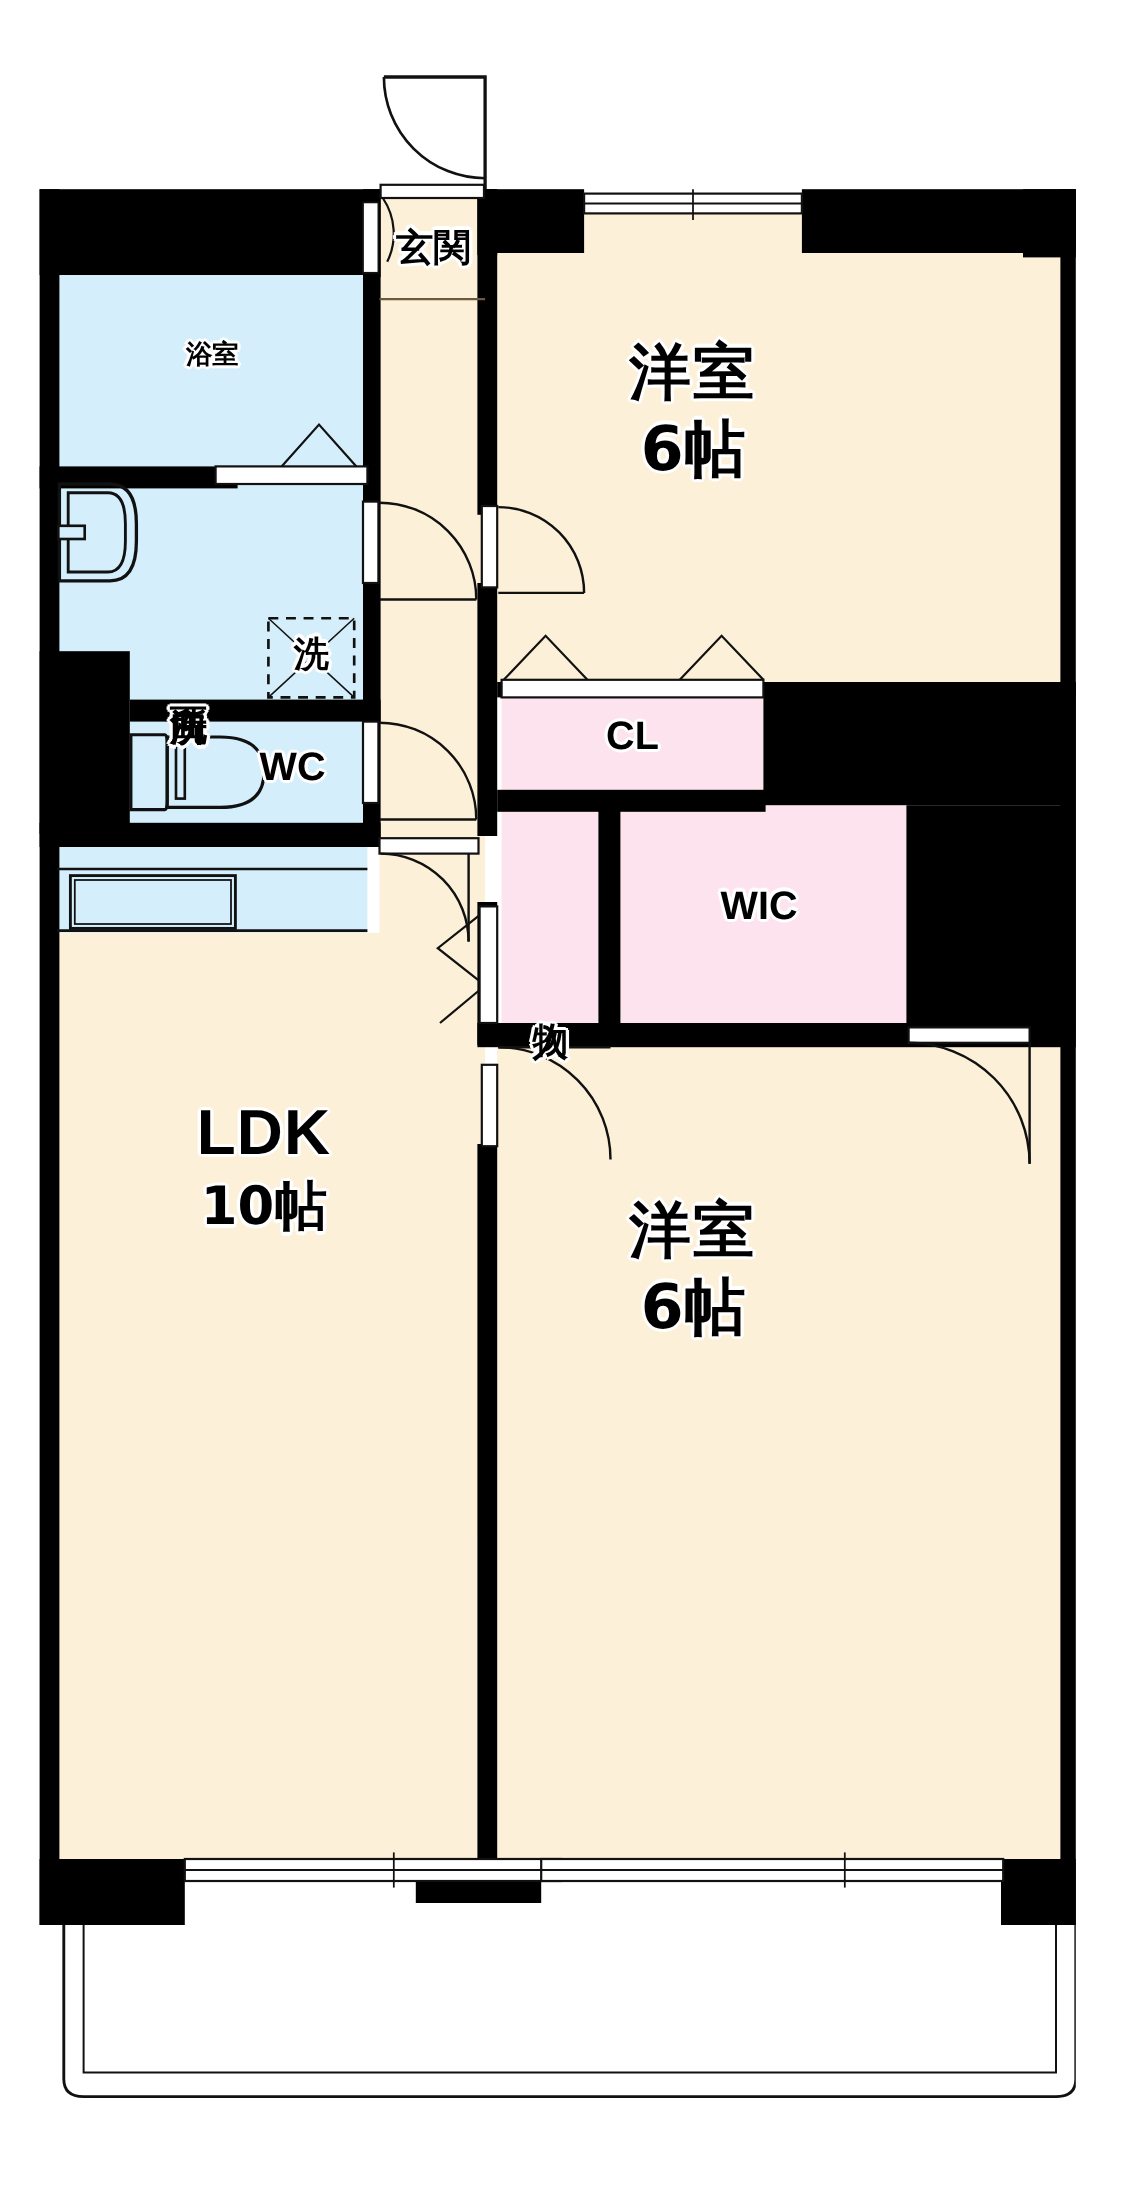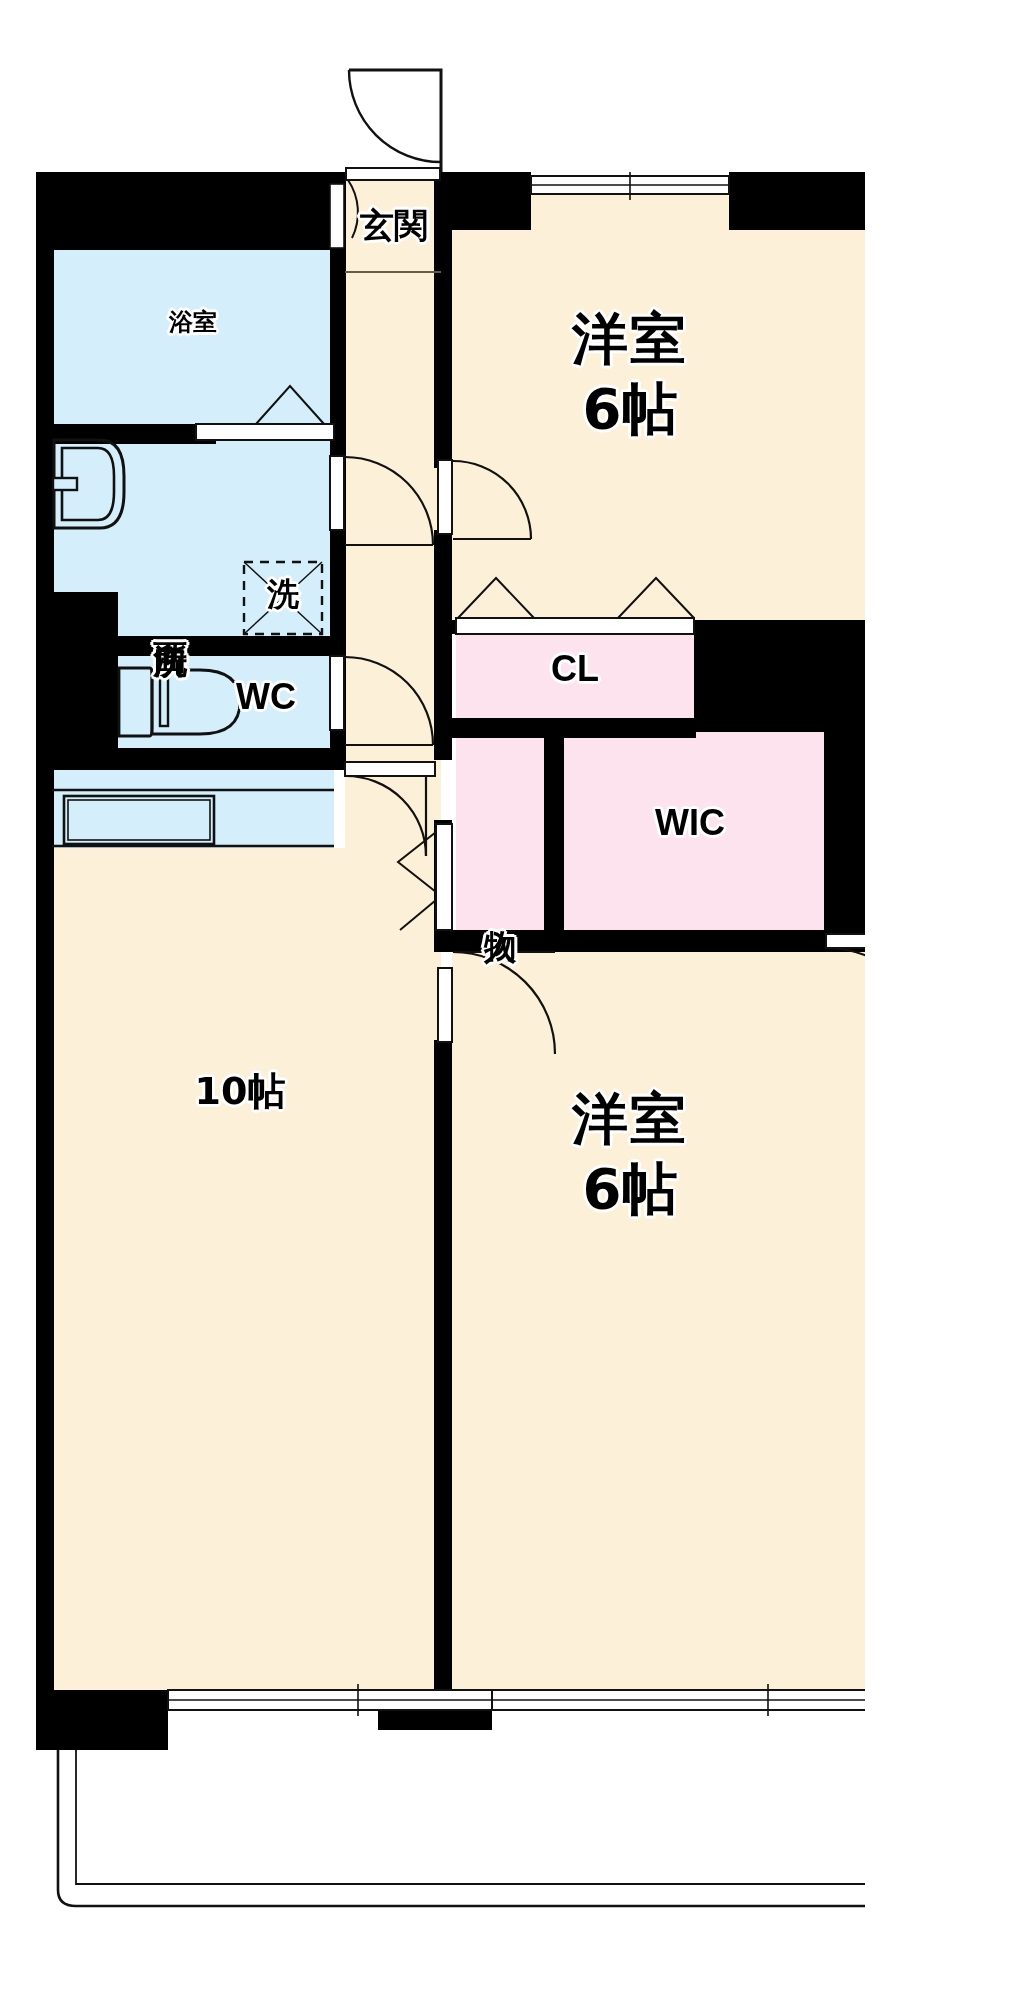--- a/index.html
+++ b/index.html
@@ -1,17 +1,17 @@
 <!DOCTYPE html>
 <html><head>
 <meta charset="utf-8">
 <style>
   html,body{margin:0;padding:0;background:#ffffff;}
   body{font-family:"Liberation Sans","DejaVu Sans",sans-serif;}
-  #plan{position:relative;width:865px;height:2000px;background:#ffffff;overflow:hidden;}
+  #plan{position:relative;width:978px;height:2000px;background:#ffffff;overflow:hidden;}
   .abs{position:absolute;box-sizing:border-box;}
   
   .fl-tatami{background:#fdf0d8;}
   .fl-water{background:#d4eefb;}
   .fl-closet{background:#fce3ee;}
   .fl-white{background:#ffffff;}
   .wall{background:#000000;}
   
   .lbl{position:absolute;color:#000;font-weight:700;white-space:pre;text-align:center;
        text-shadow:
@@ -190,21 +190,22 @@
   <div class="lbl lbl-jp" style="left:100px;top:310px;width:186px;font-size:24px;">浴室</div>
 
   <div class="lbl lbl-jp" style="left:140px;top:470px;width:60px;font-size:34px;">
     <div style="writing-mode:vertical-rl;text-orientation:upright;height:150px;margin:0 auto;">洗面所</div>
   </div>
 
   <div class="lbl lbl-jp" style="left:258px;top:578px;width:50px;font-size:32px;">洗</div>
 
   <div class="lbl" style="left:216px;top:678px;width:100px;font-size:36px;">WC</div>
 
-  <div class="lbl lbl-jp" style="left:130px;top:1072px;width:220px;font-size:38px;">10帖</div>
+  <div class="lbl" style="left:130px;top:1000px;width:220px;font-size:58px;letter-spacing:1px;">LDK</div>
+  <div class="lbl lbl-jp" style="left:130px;top:1072px;width:220px;font-size:48px;">10帖</div>
 
   <div class="lbl lbl-jp" style="left:510px;top:310px;width:240px;font-size:56px;letter-spacing:2px;">洋室</div>
   <div class="lbl lbl-jp" style="left:510px;top:380px;width:240px;font-size:56px;">6帖</div>
 
   <div class="lbl" style="left:520px;top:650px;width:110px;font-size:36px;">CL</div>
 
   <div class="lbl lbl-jp" style="left:470px;top:798px;width:60px;font-size:32px;">
     <div style="writing-mode:vertical-rl;text-orientation:upright;height:78px;margin:0 auto;">物入</div>
   </div>
 

